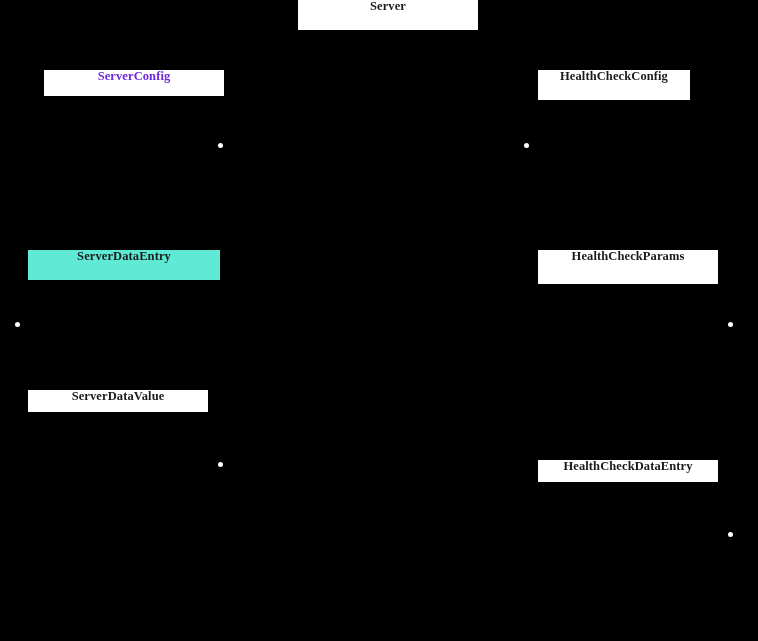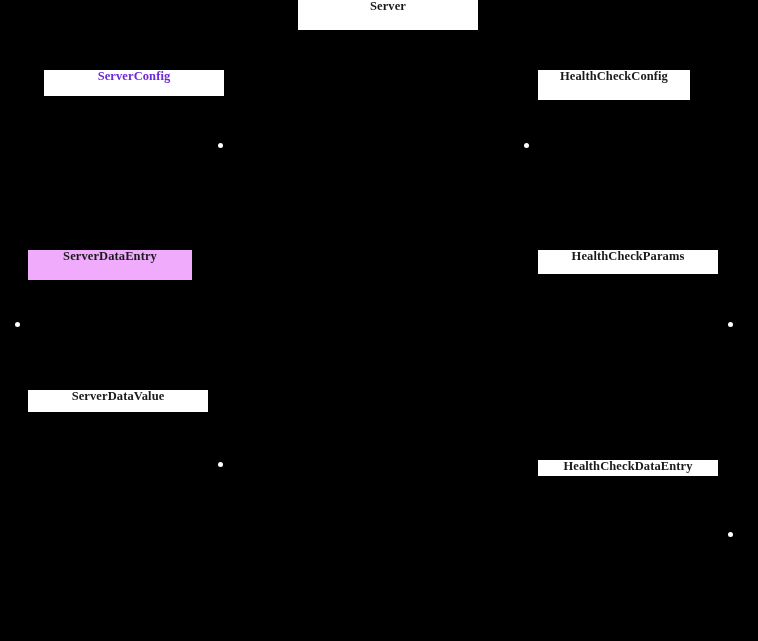--- a/index.html
+++ b/index.html
@@ -52,30 +52,30 @@
 
 <div class="node" style="left: 298px; top: 0px; width: 180px; height: 30px; background: rgb(255, 255, 255); color: rgb(26, 26, 26);">
       <span class="node-label">Server</span>
     </div>
     <div class="node" style="left: 28px; top: 70px; width: 180px; height: 26px; background: rgb(255, 255, 255); color: #6d28d9; margin-left: 16px;">
       <span class="node-label">ServerConfig</span>
     </div>
     <div class="node" style="left: 538px; top: 70px; width: 152px; height: 30px; background: rgb(255, 255, 255); color: rgb(26, 26, 26);">
       <span class="node-label">HealthCheckConfig</span>
     </div>
-    <div class="node" style="left: 28px; top: 250px; width: 164px; height: 30px; background: #f0abfc; color: rgb(26, 26, 26);">
+    <div class="node" style="left: 28px; top: 250px; width: 192px; height: 30px; background: #5eead4; color: rgb(26, 26, 26);">
       <span class="node-label">ServerDataEntry</span>
     </div>
-    <div class="node" style="left: 538px; top: 250px; width: 180px; height: 24px; background: rgb(255, 255, 255); color: rgb(26, 26, 26);">
+    <div class="node" style="left: 538px; top: 250px; width: 180px; height: 34px; background: rgb(255, 255, 255); color: rgb(26, 26, 26);">
       <span class="node-label">HealthCheckParams</span>
     </div>
     <div class="node" style="left: 28px; top: 390px; width: 180px; height: 22px; background: rgb(255, 255, 255); color: rgb(26, 26, 26);">
       <span class="node-label">ServerDataValue</span>
     </div>
-    <div class="node" style="left: 538px; top: 460px; width: 180px; height: 16px; background: rgb(255, 255, 255); color: rgb(26, 26, 26);">
+    <div class="node" style="left: 538px; top: 460px; width: 180px; height: 22px; background: rgb(255, 255, 255); color: rgb(26, 26, 26);">
       <span class="node-label">HealthCheckDataEntry</span>
     </div>
     <div class="marker-dot" style="left: 218px; top: 143px; background: rgb(255, 255, 255);"></div>
     <div class="marker-dot" style="left: 524px; top: 143px; background: rgb(255, 255, 255);"></div>
     <div class="marker-dot" style="left: 15px; top: 322px; background: rgb(255, 255, 255);"></div>
     <div class="marker-dot" style="left: 728px; top: 322px; background: rgb(255, 255, 255);"></div>
     <div class="marker-dot" style="left: 218px; top: 462px; background: rgb(255, 255, 255);"></div>
     <div class="marker-dot" style="left: 728px; top: 532px; background: rgb(255, 255, 255);"></div>
   </div>
 

